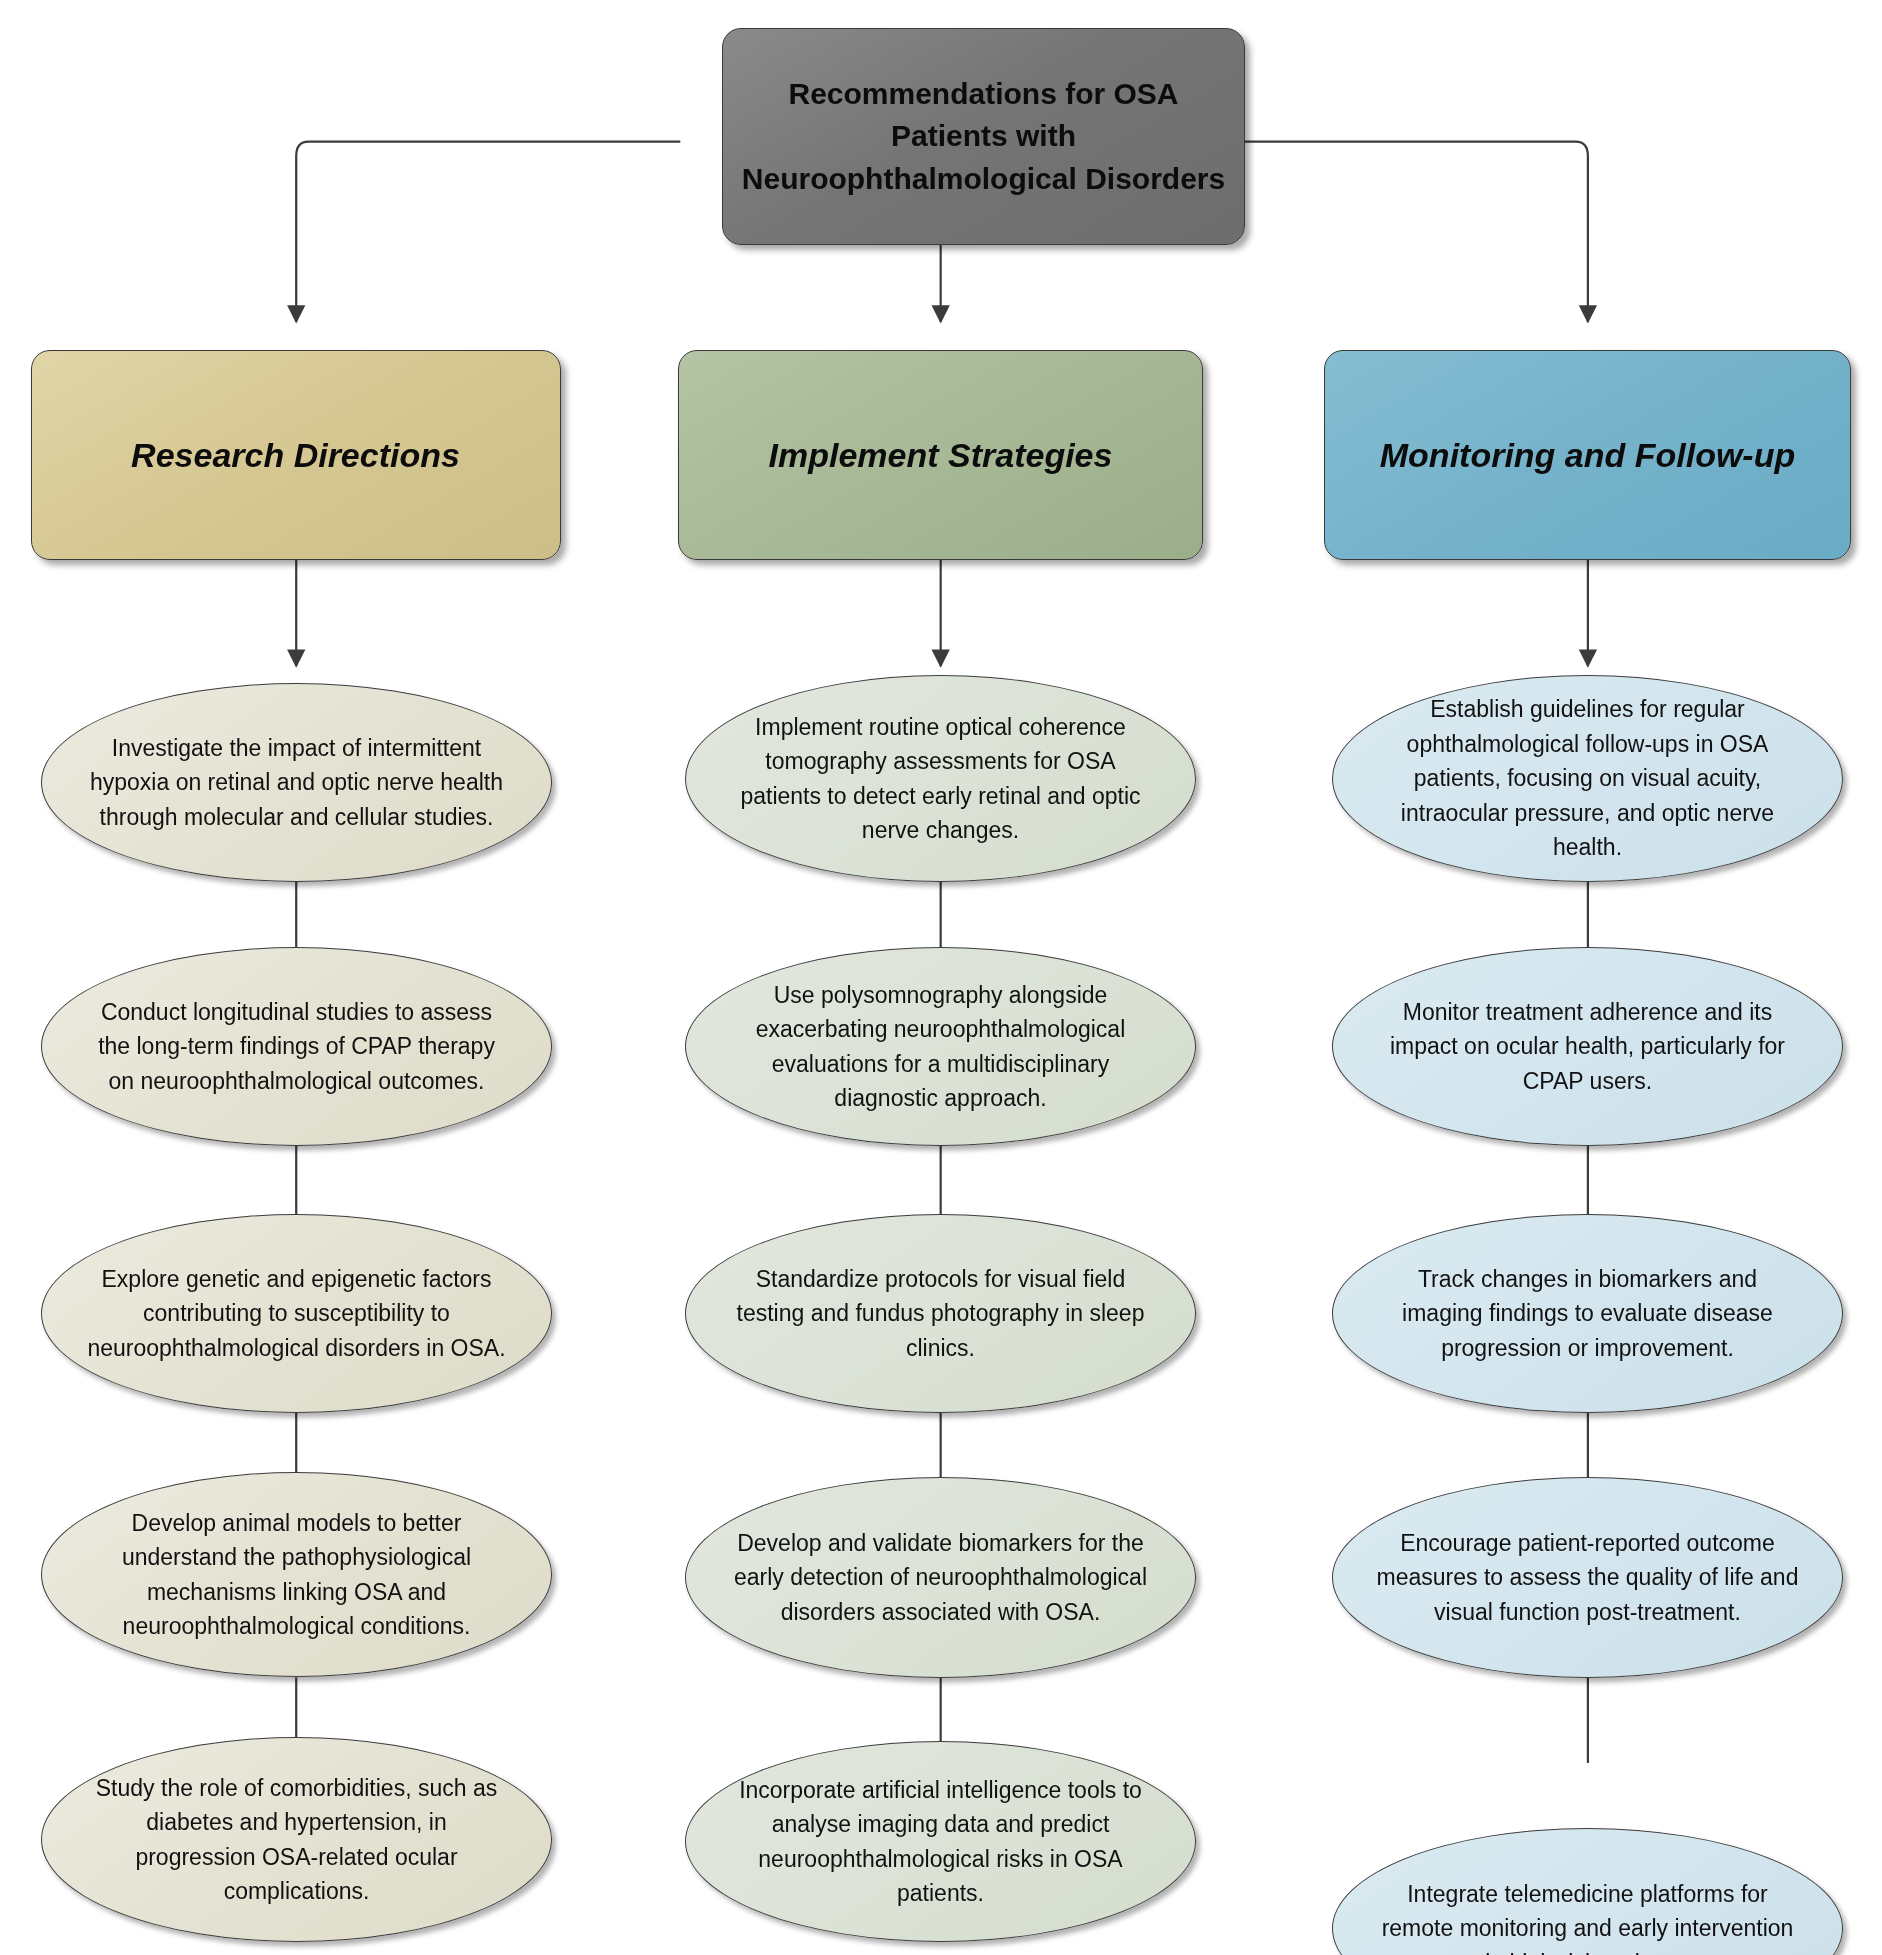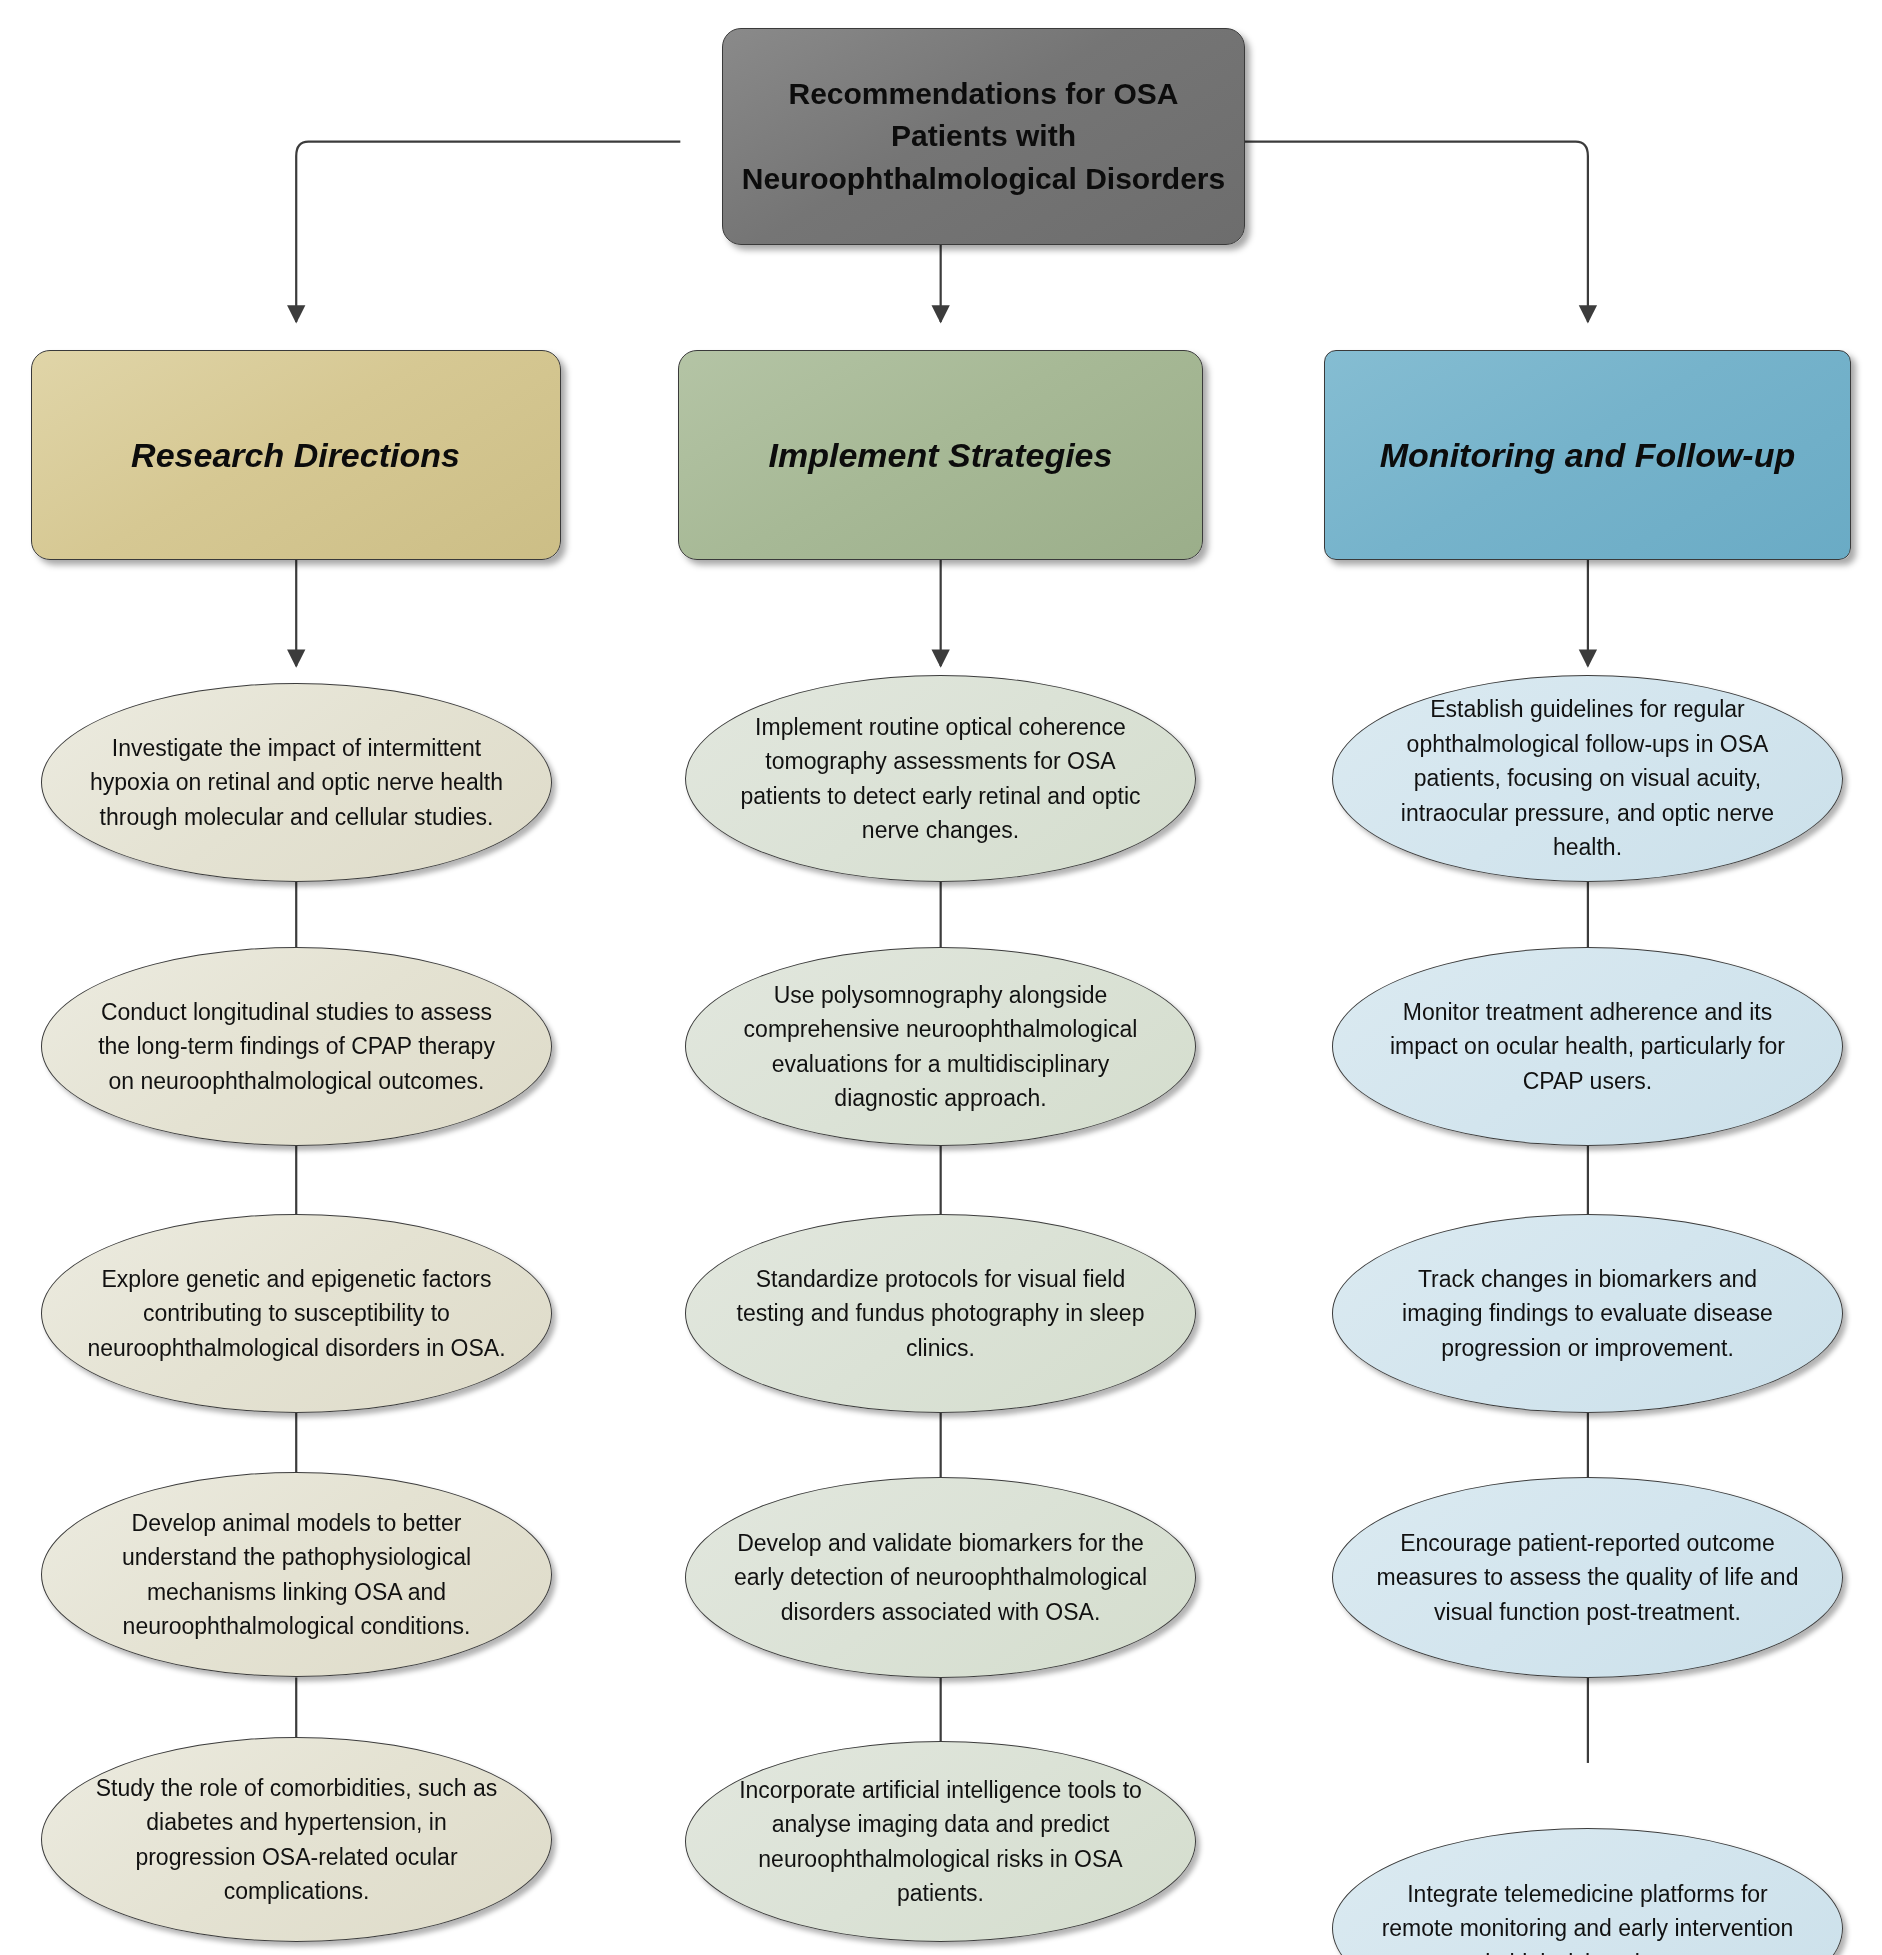--- a/index.html
+++ b/index.html
@@ -49,21 +49,21 @@
     background: linear-gradient(150deg, #8a8a8a 0%, #757575 45%, #6d6d6d 100%);
     font-size: 30px;
     margin-left: 42px;
   }
   .node-cat {
     font-size: 34px;
     font-style: italic;
   }
   .cat-research  { background: linear-gradient(150deg, #e0d5a8 0%, #d6c893 46%, #ccbe86 100%); }
   .cat-diagnostic{ background: linear-gradient(150deg, #b4c4a5 0%, #a7b996 46%, #9bae8a 100%); }
-  .cat-monitoring{ background: linear-gradient(150deg, #85bdd2 0%, #76b3cb 46%, #6aabc5 100%); border-radius: 12px; }
+  .cat-monitoring{ background: linear-gradient(150deg, #85bdd2 0%, #76b3cb 46%, #6aabc5 100%); }
 
   
   .node-ellipse {
     position: absolute;
     box-sizing: border-box;
     border: 1.7px solid #3c3c3c;
     border-radius: 50%;
     display: flex;
     align-items: center;
     justify-content: center;
@@ -149,21 +149,21 @@
     <span class="ell-text">Develop animal models to better understand the pathophysiological mechanisms linking OSA and neuroophthalmological conditions.</span>
   </div>
   <div class="node-ellipse ell-research" style="left:41px; top:1737px; width:511px; height:205px;">
     <span class="ell-text">Study the role of comorbidities, such as diabetes and hypertension, in progression OSA-related ocular complications.</span>
   </div>
 
   <div class="node-ellipse ell-diagnostic" style="left:685px; top:675px; width:511px; height:207px;">
     <span class="ell-text">Implement routine optical coherence tomography assessments for OSA patients to detect early retinal and optic nerve changes.</span>
   </div>
   <div class="node-ellipse ell-diagnostic" style="left:685px; top:947px; width:511px; height:199px;">
-    <span class="ell-text">Use polysomnography alongside comprehensive neuroophthalmological evaluations for a multidisciplinary diagnostic approach.</span>
+    <span class="ell-text">Use polysomnography alongside exacerbating neuroophthalmological evaluations for a multidisciplinary diagnostic approach.</span>
   </div>
   <div class="node-ellipse ell-diagnostic" style="left:685px; top:1214px; width:511px; height:199px;">
     <span class="ell-text">Standardize protocols for visual field testing and fundus photography in sleep clinics.</span>
   </div>
   <div class="node-ellipse ell-diagnostic" style="left:685px; top:1477px; width:511px; height:201px;">
     <span class="ell-text">Develop and validate biomarkers for the early detection of neuroophthalmological disorders associated with OSA.</span>
   </div>
   <div class="node-ellipse ell-diagnostic" style="left:685px; top:1741px; width:511px; height:201px;">
     <span class="ell-text">Incorporate artificial intelligence tools to analyse imaging data and predict neuroophthalmological risks in OSA patients.</span>
   </div>

